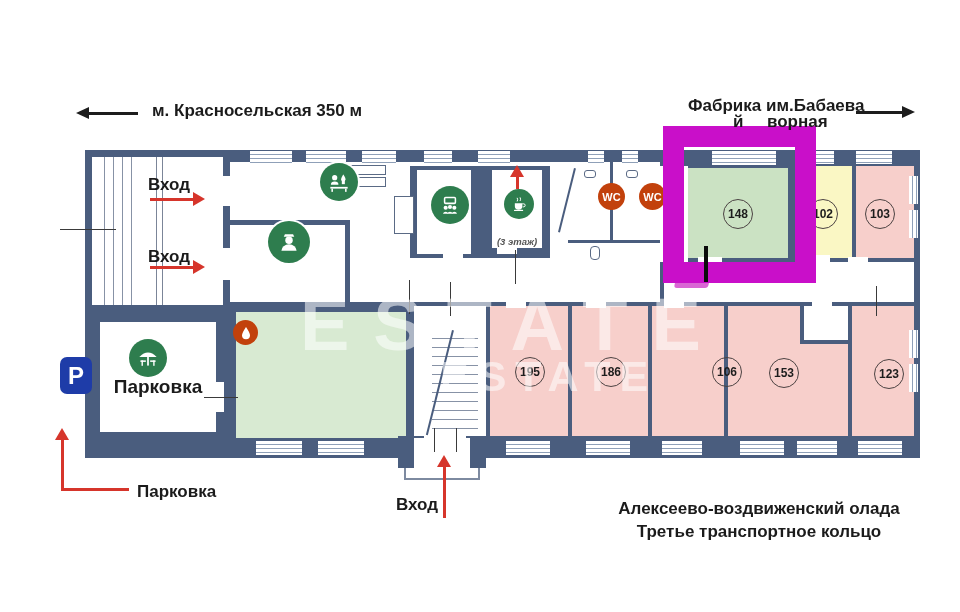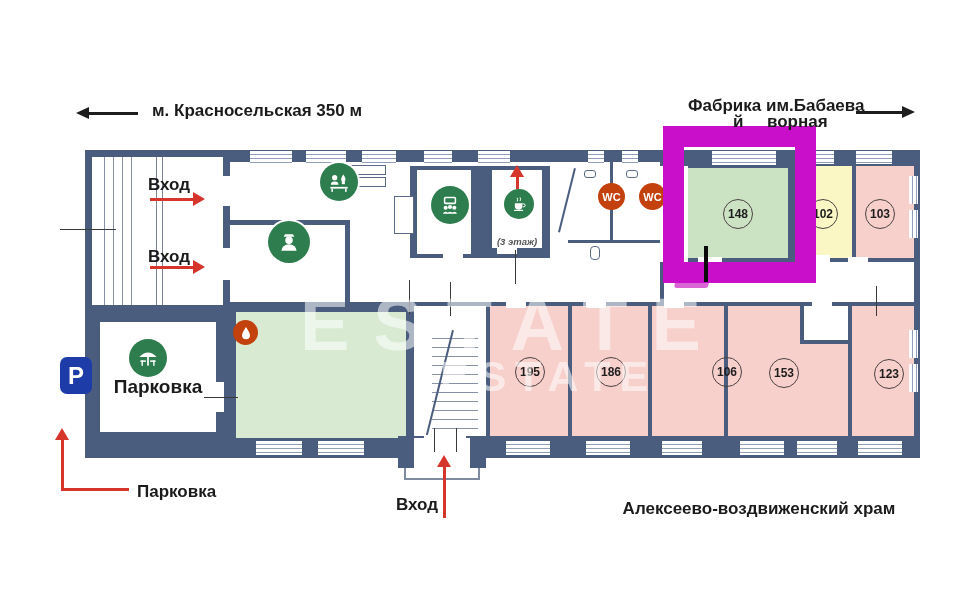--- a/index.html
+++ b/index.html
@@ -266,16 +266,17 @@
   <div class="lbl lbl-17" style="left:137px;top:482px;">Парковка</div>
 
   <div class="wm" style="left:300px;top:282px;font-size:74px;letter-spacing:24px;">ESTATE</div>
   <div class="wm" style="left:440px;top:352px;font-size:43px;letter-spacing:9px;">ESTATE</div>
 
   <div class="magenta-artifact"></div>
   <div class="magenta-frame"></div>
   <div class="blackline" style="left:704px;top:246px;width:4px;height:36px;z-index:55;background:#0b0b0b;"></div>
 
   <div class="footer-block">
-    <div>Алексеево-воздвиженский храм</div>
+    <div>Алексеево-воздвиженский олада</div>
+    <div>Третье транспортное кольцо</div>
   </div>
 
 </div>
 
 </body></html>

